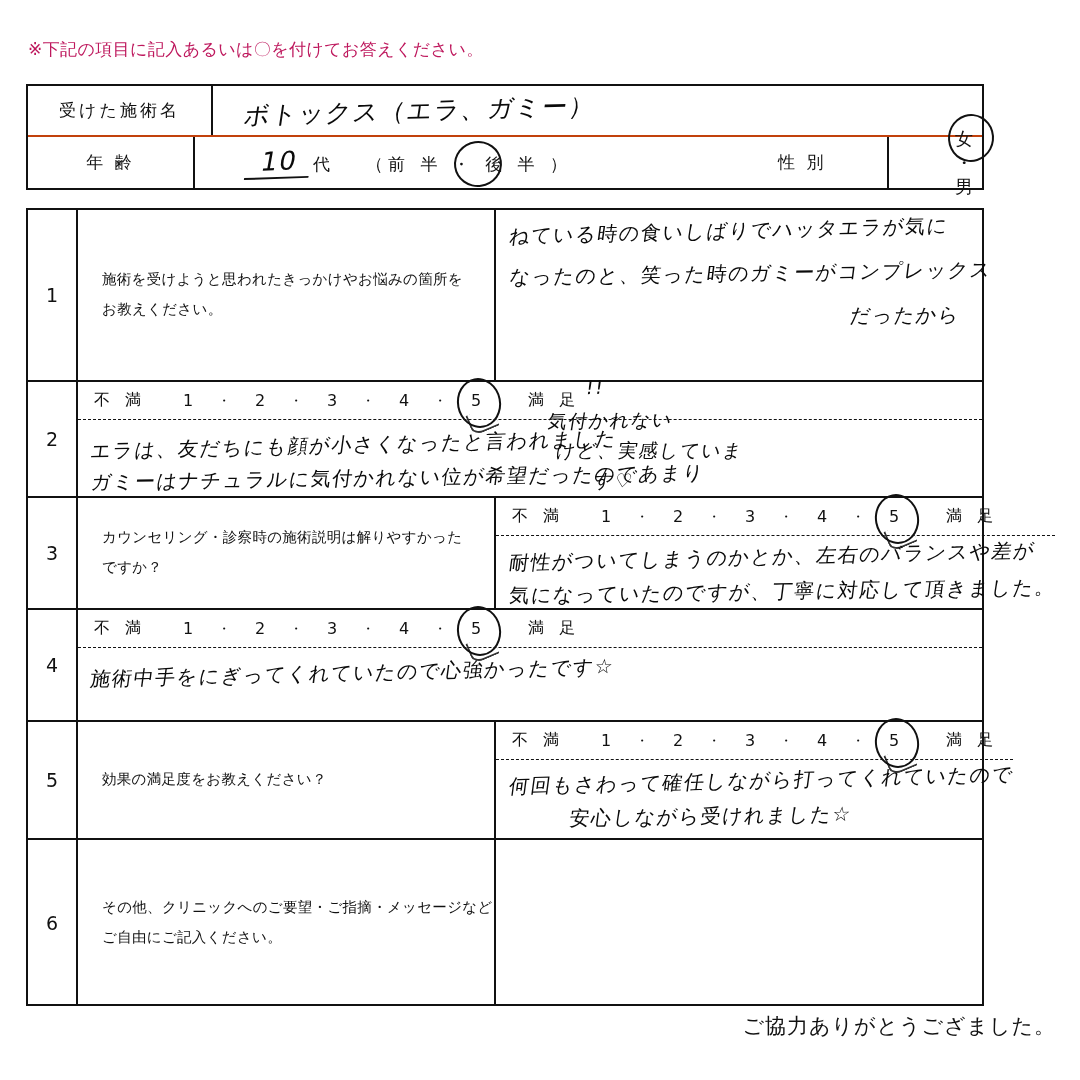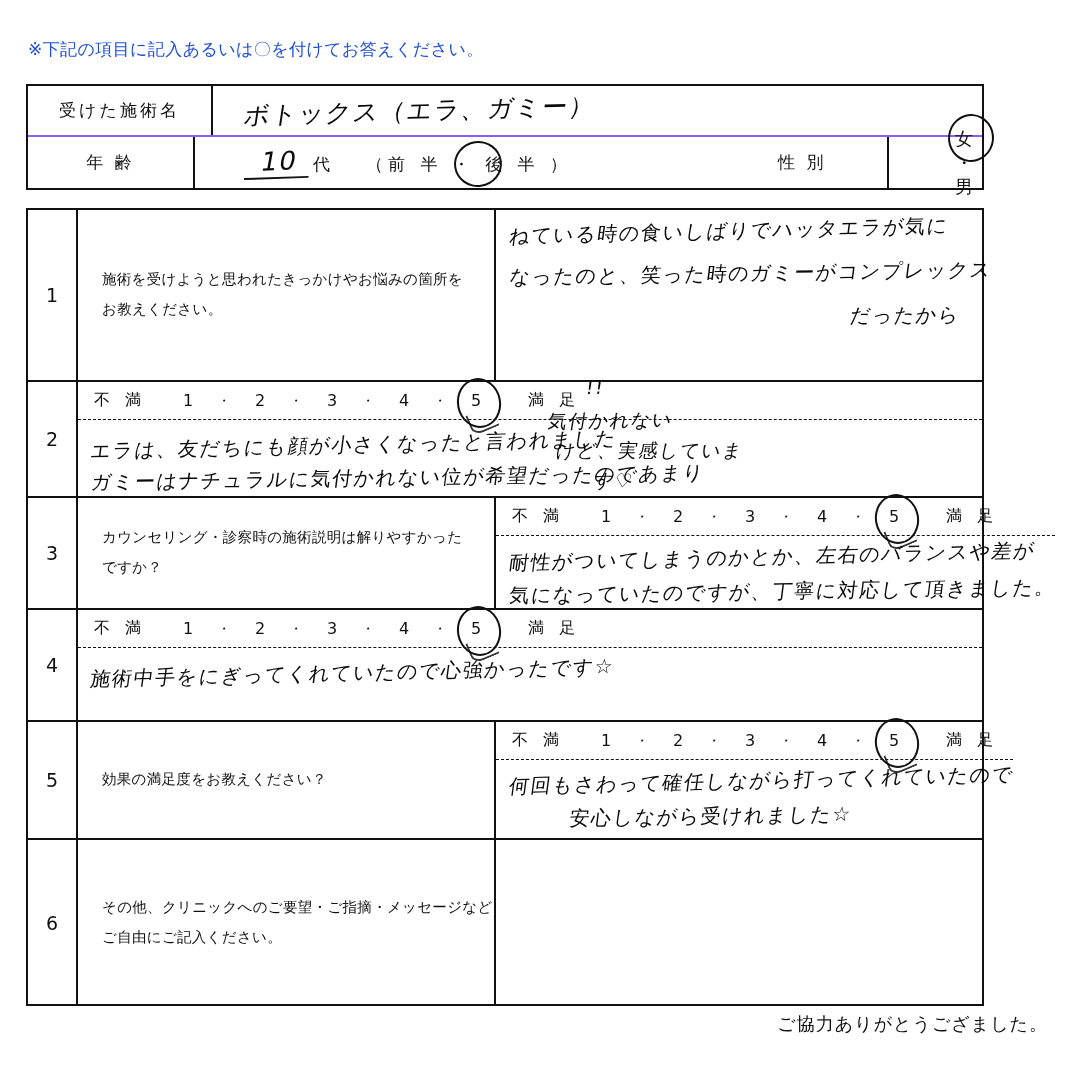--- a/index.html
+++ b/index.html
@@ -9,33 +9,33 @@
     font-family:"DejaVu Sans","Liberation Sans",sans-serif;
     color:#111;
     position:relative;
     overflow:hidden;
   }
   .page{position:relative;width:1080px;height:1080px;}
 
   
   .instruction{
     position:absolute;left:28px;top:38px;
-    font-size:17px;letter-spacing:.4px;color:#1d4ed8;
+    font-size:17px;letter-spacing:.4px;color:#be185d;
     white-space:nowrap;
   }
 
   
   .info-table{
     position:absolute;left:26px;top:84px;
     width:958px;height:106px;
     border:2px solid #111;
     box-sizing:border-box;
   }
   .info-row{display:flex;height:50%;box-sizing:border-box;}
-  .info-row.first{border-bottom:2px solid #8b5cf6;}
+  .info-row.first{border-bottom:2px solid #c2410c;}
   .cell{box-sizing:border-box;display:flex;align-items:center;position:relative;}
   .lbl{
     justify-content:center;font-size:17px;letter-spacing:3px;
     border-right:2px solid #111;
   }
   .w-label{width:185px;}
   .w-treat{flex:1;}
   .w-age{width:580px;}
   .w-sexlbl{width:190px;}
   .w-sexval{flex:1;justify-content:center;}
@@ -123,22 +123,22 @@
   }
   .ans-line.indent{padding-left:340px;}
   .ans-line.tight{margin-bottom:14px;}
 
   .overflow{
     position:absolute;white-space:nowrap;
     font-size:19px;z-index:5;
   }
 
   .footer{
-    position:absolute;right:32px;top:1012px;
-    font-size:18px;letter-spacing:1px;
+    position:absolute;right:24px;top:1012px;
+    font-size:21px;letter-spacing:1px;
   }
 </style>
 </head>
 <body>
 
 <div class="page">
 
   <div class="instruction">※下記の項目に記入あるいは〇を付けてお答えください。</div>
 
   <div class="info-table">

